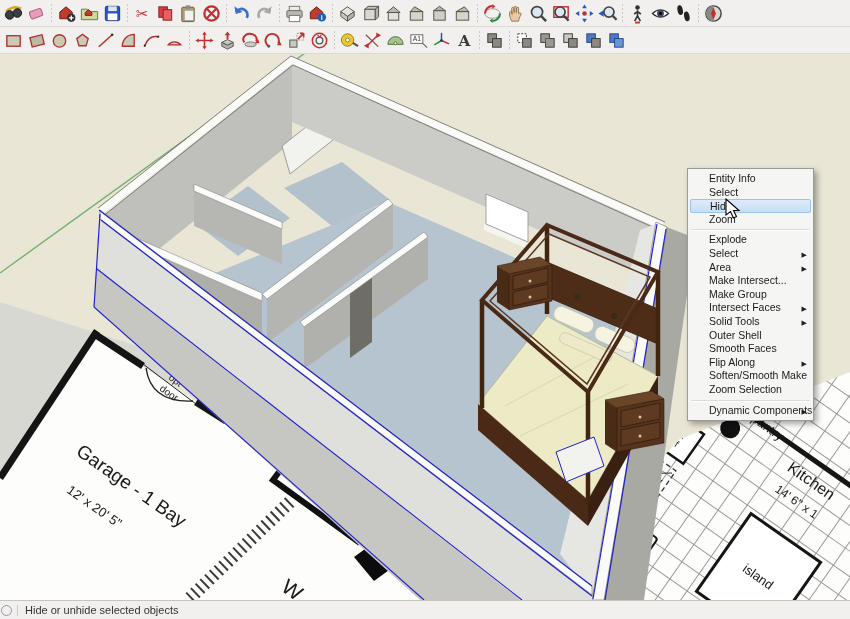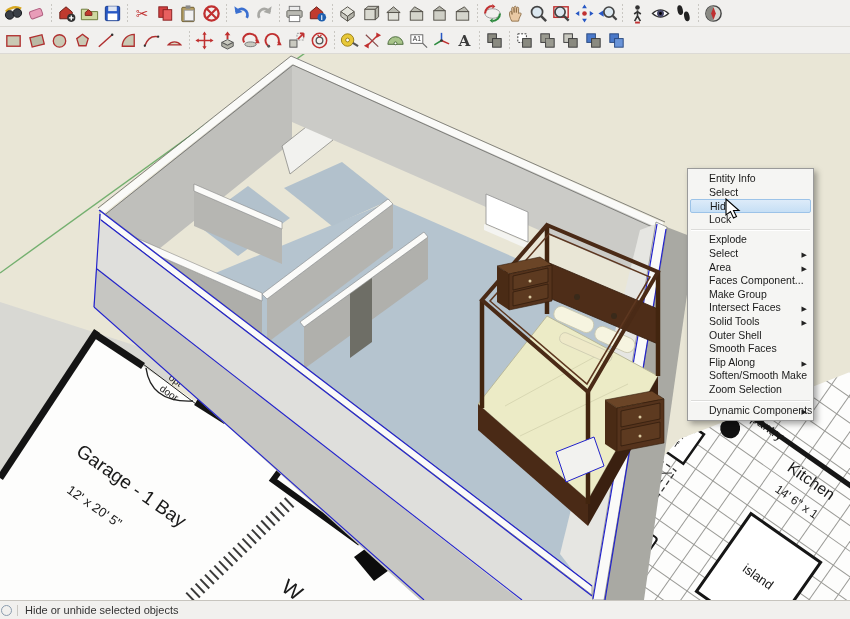--- a/index.html
+++ b/index.html
@@ -595,26 +595,26 @@
         </g>
 
         <polygon points="556,398 594,383 604,412 566,428" fill="#f2f2ef" stroke="#2222cc" stroke-width="1"></polygon>
       </g>
     </svg>
 
     <div class="ctxmenu" id="ctxmenu">
         <div class="mi">Entity Info</div>
         <div class="mi">Select</div>
         <div class="mi hl">Hide</div>
-        <div class="mi">Lock</div>
+        <div class="mi">Zoom</div>
         <div class="msep"></div>
         <div class="mi">Explode</div>
         <div class="mi">Select<span class="arrow">▶</span></div>
         <div class="mi">Area<span class="arrow">▶</span></div>
-        <div class="mi">Faces Component...</div>
+        <div class="mi">Make Intersect...</div>
         <div class="mi">Make Group</div>
         <div class="mi">Intersect Faces<span class="arrow">▶</span></div>
         <div class="mi">Solid Tools<span class="arrow">▶</span></div>
         <div class="mi">Outer Shell</div>
         <div class="mi">Smooth Faces</div>
         <div class="mi">Flip Along<span class="arrow">▶</span></div>
         <div class="mi">Soften/Smooth Make</div>
         <div class="mi">Zoom Selection</div>
         <div class="msep"></div>
         <div class="mi">Dynamic Components<span class="arrow">▶</span></div>

